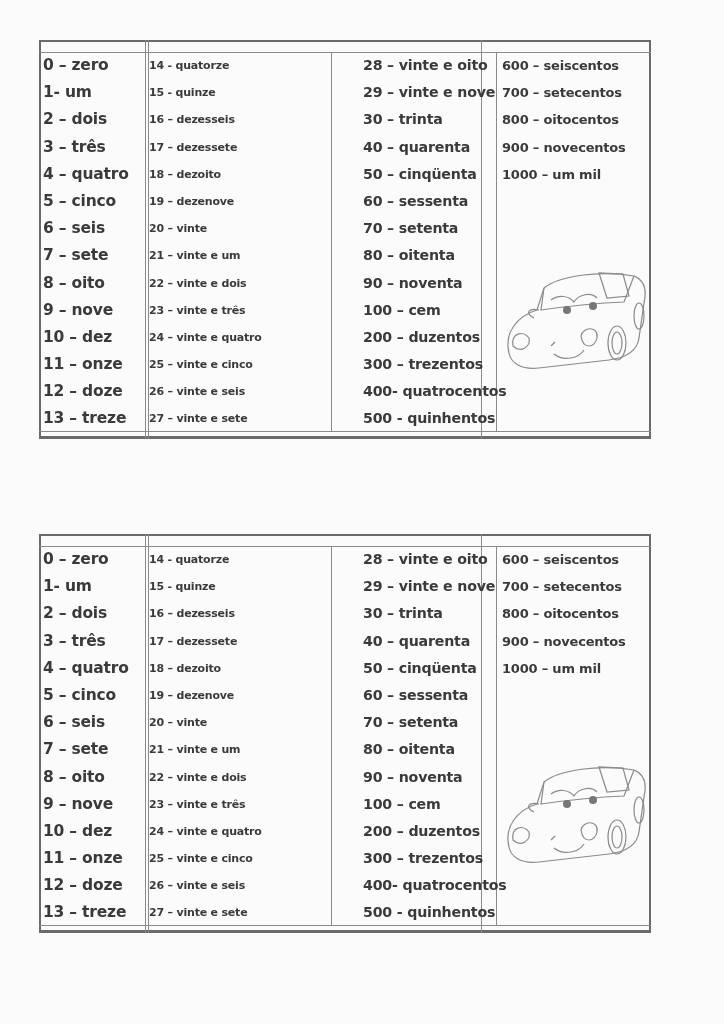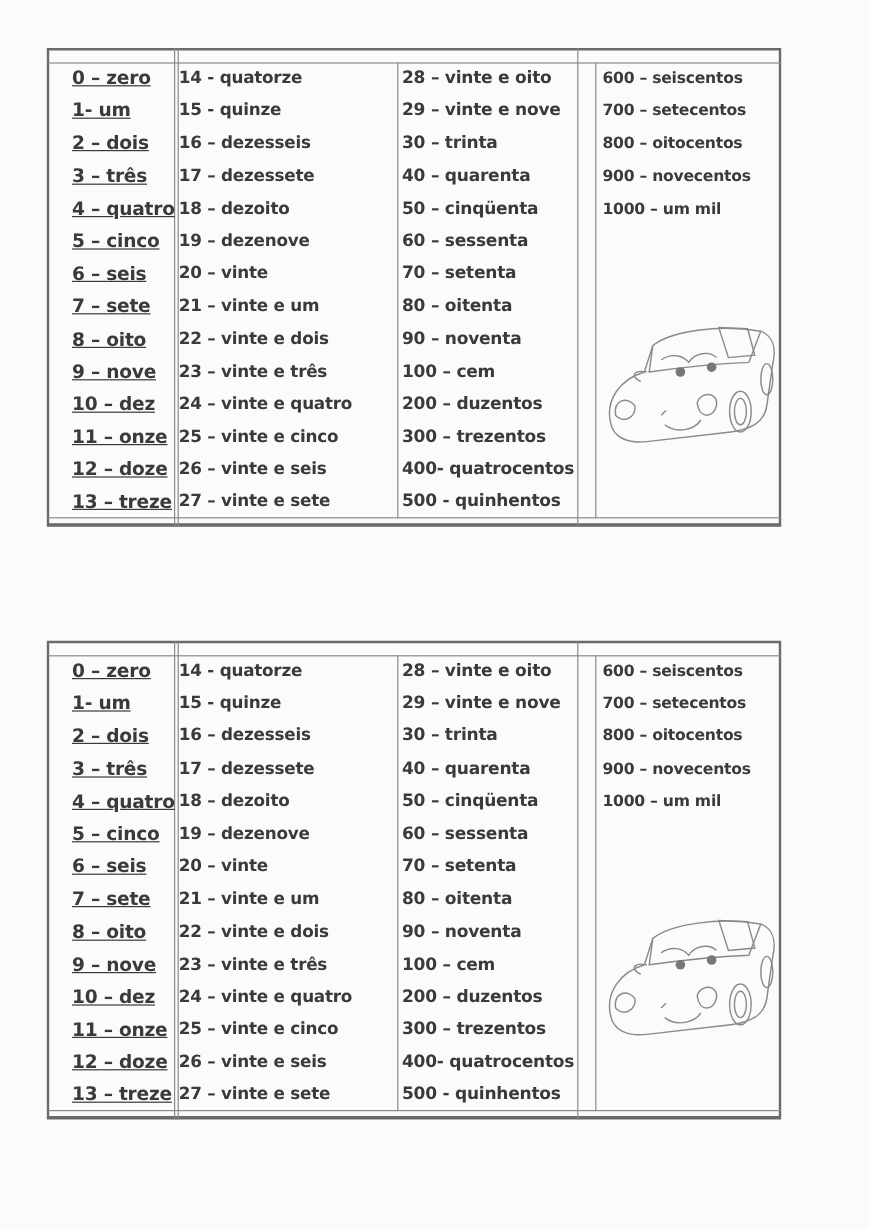--- a/index.html
+++ b/index.html
@@ -11,27 +11,27 @@
   .sheet .frame {
     position:absolute; inset:0; border:2px solid #6a6a6a; border-bottom-width:3px; box-sizing:border-box;
   }
   .hline { position:absolute; left:0; right:0; height:1px; background:#8a8a8a; }
   .vline { position:absolute; top:0; bottom:0; width:1px; background:#8a8a8a; }
   .col { position:absolute; top:12px; }
   .cell {
     height:27.2px; line-height:27.2px; font-size:15.5px; font-weight:bold; white-space:nowrap;
     letter-spacing:-0.2px;
   }
-  .col-a { left:21px;text-decoration:underline; }
+  .col-a { left:4px; }
   .col-b { left:110px; }
   .col-c { left:296px; }
-  .col-c .cell { font-size:14.2px; }
+  .col-c .cell { font-size:14.2px;margin-left:28px; }
   .col-d { left:463px; }
   .col-d .cell { font-size:13px; }
-  .col-b .cell { font-size:14px; }
+  .col-b .cell { font-size:11px; }
   .car { position:absolute; left:460px; top:218px; width:150px; height:130px; }
 </style>
 </head>
 <body>
 
 <div id="sheets">
     <div class="sheet" style="top: 40px;">
     <div class="frame"></div>
     <div class="hline" style="top:12px"></div>
     <div class="hline" style="bottom:7px"></div>

